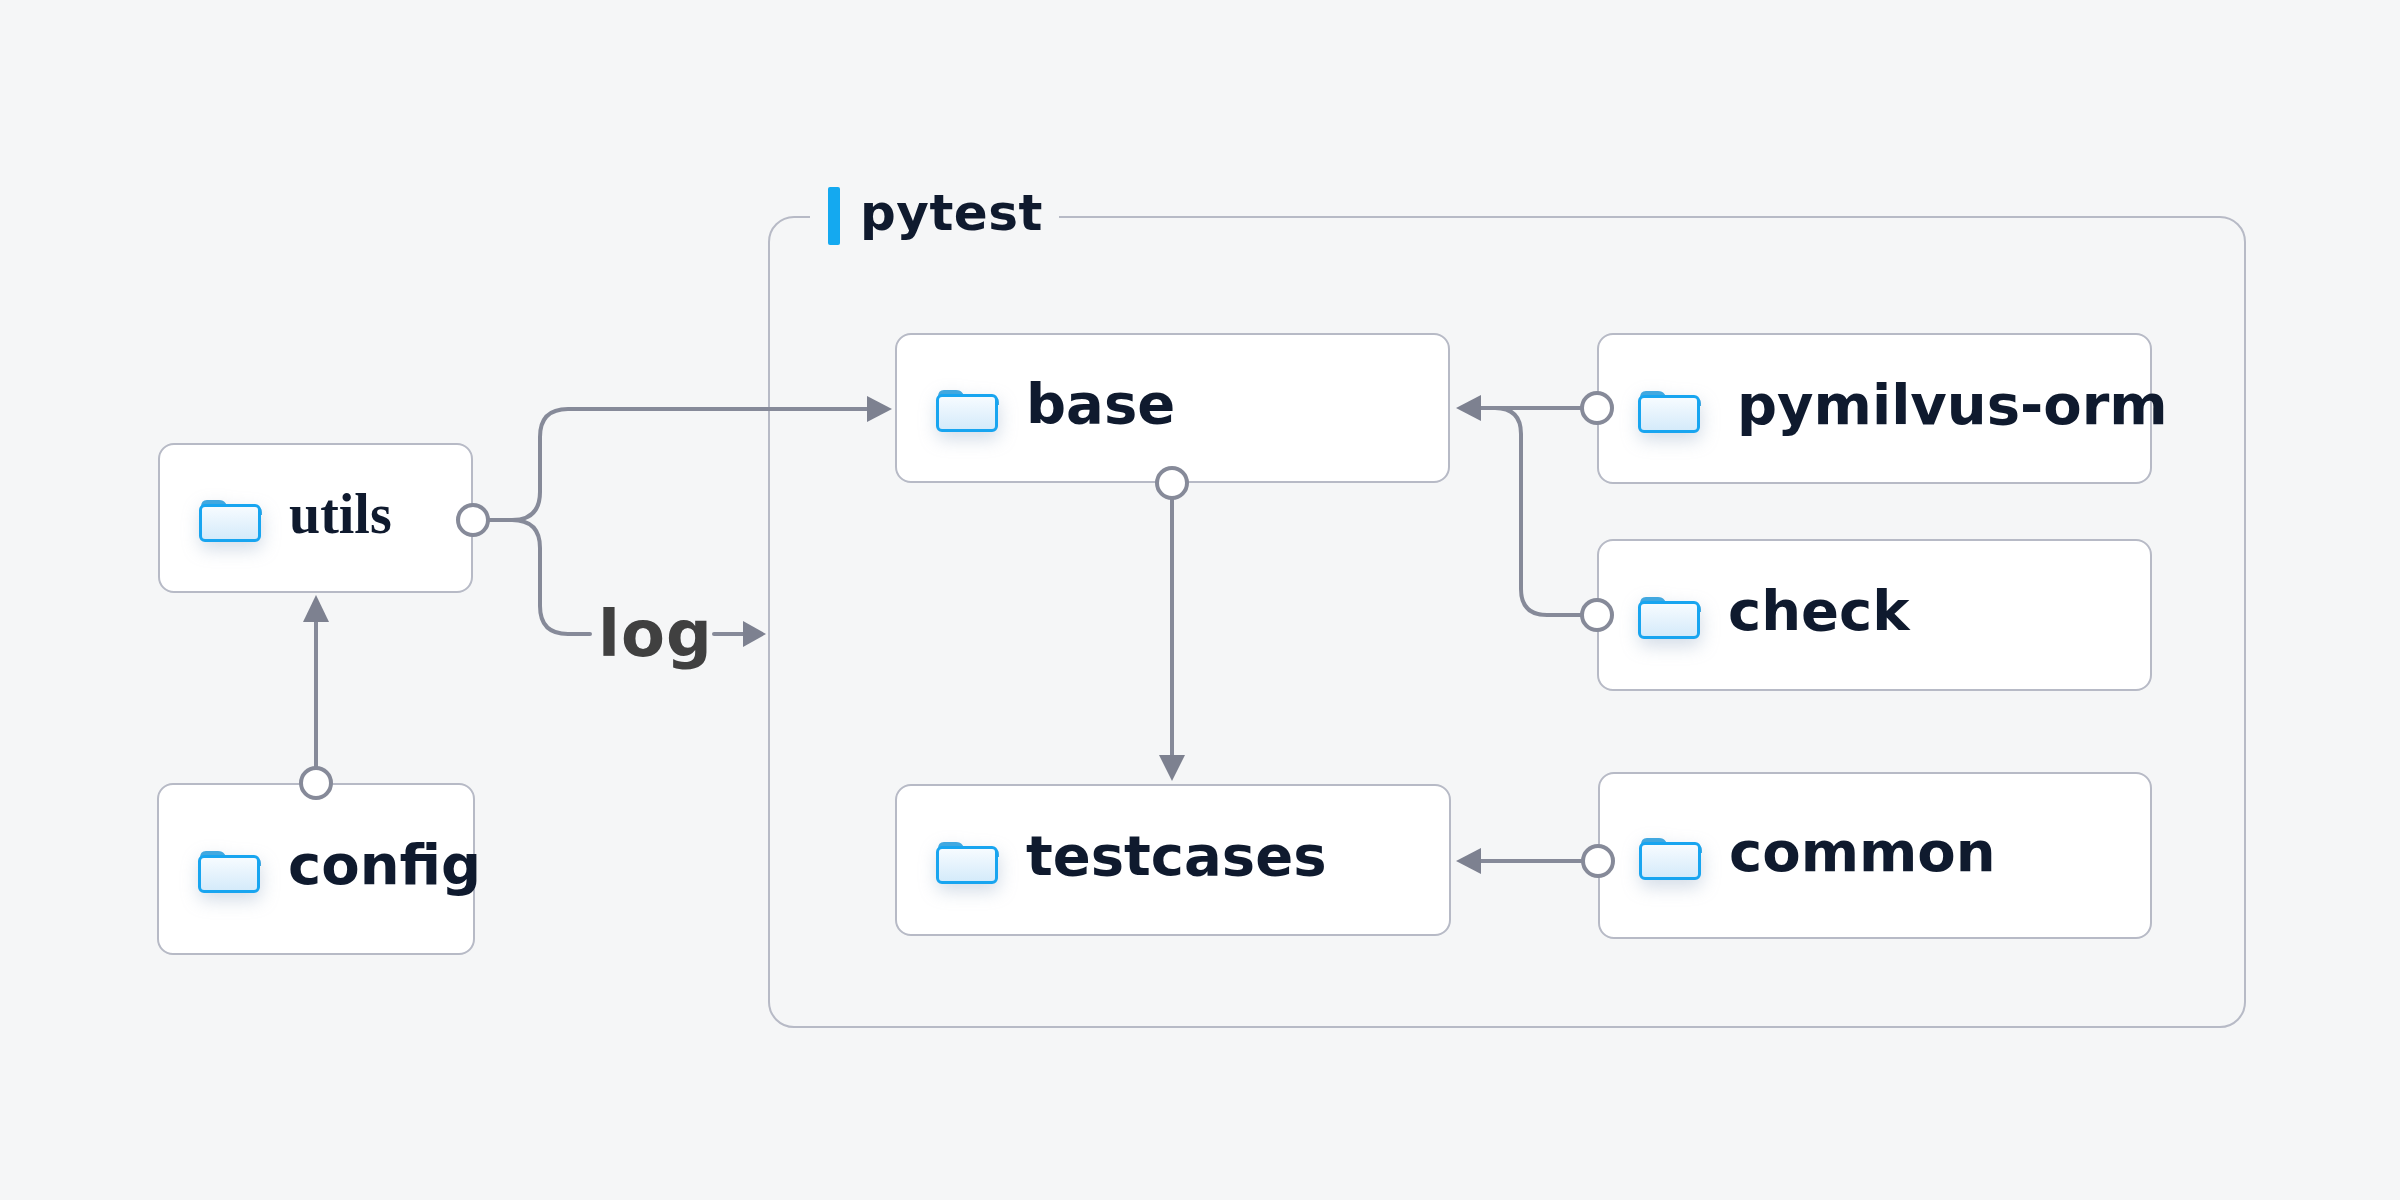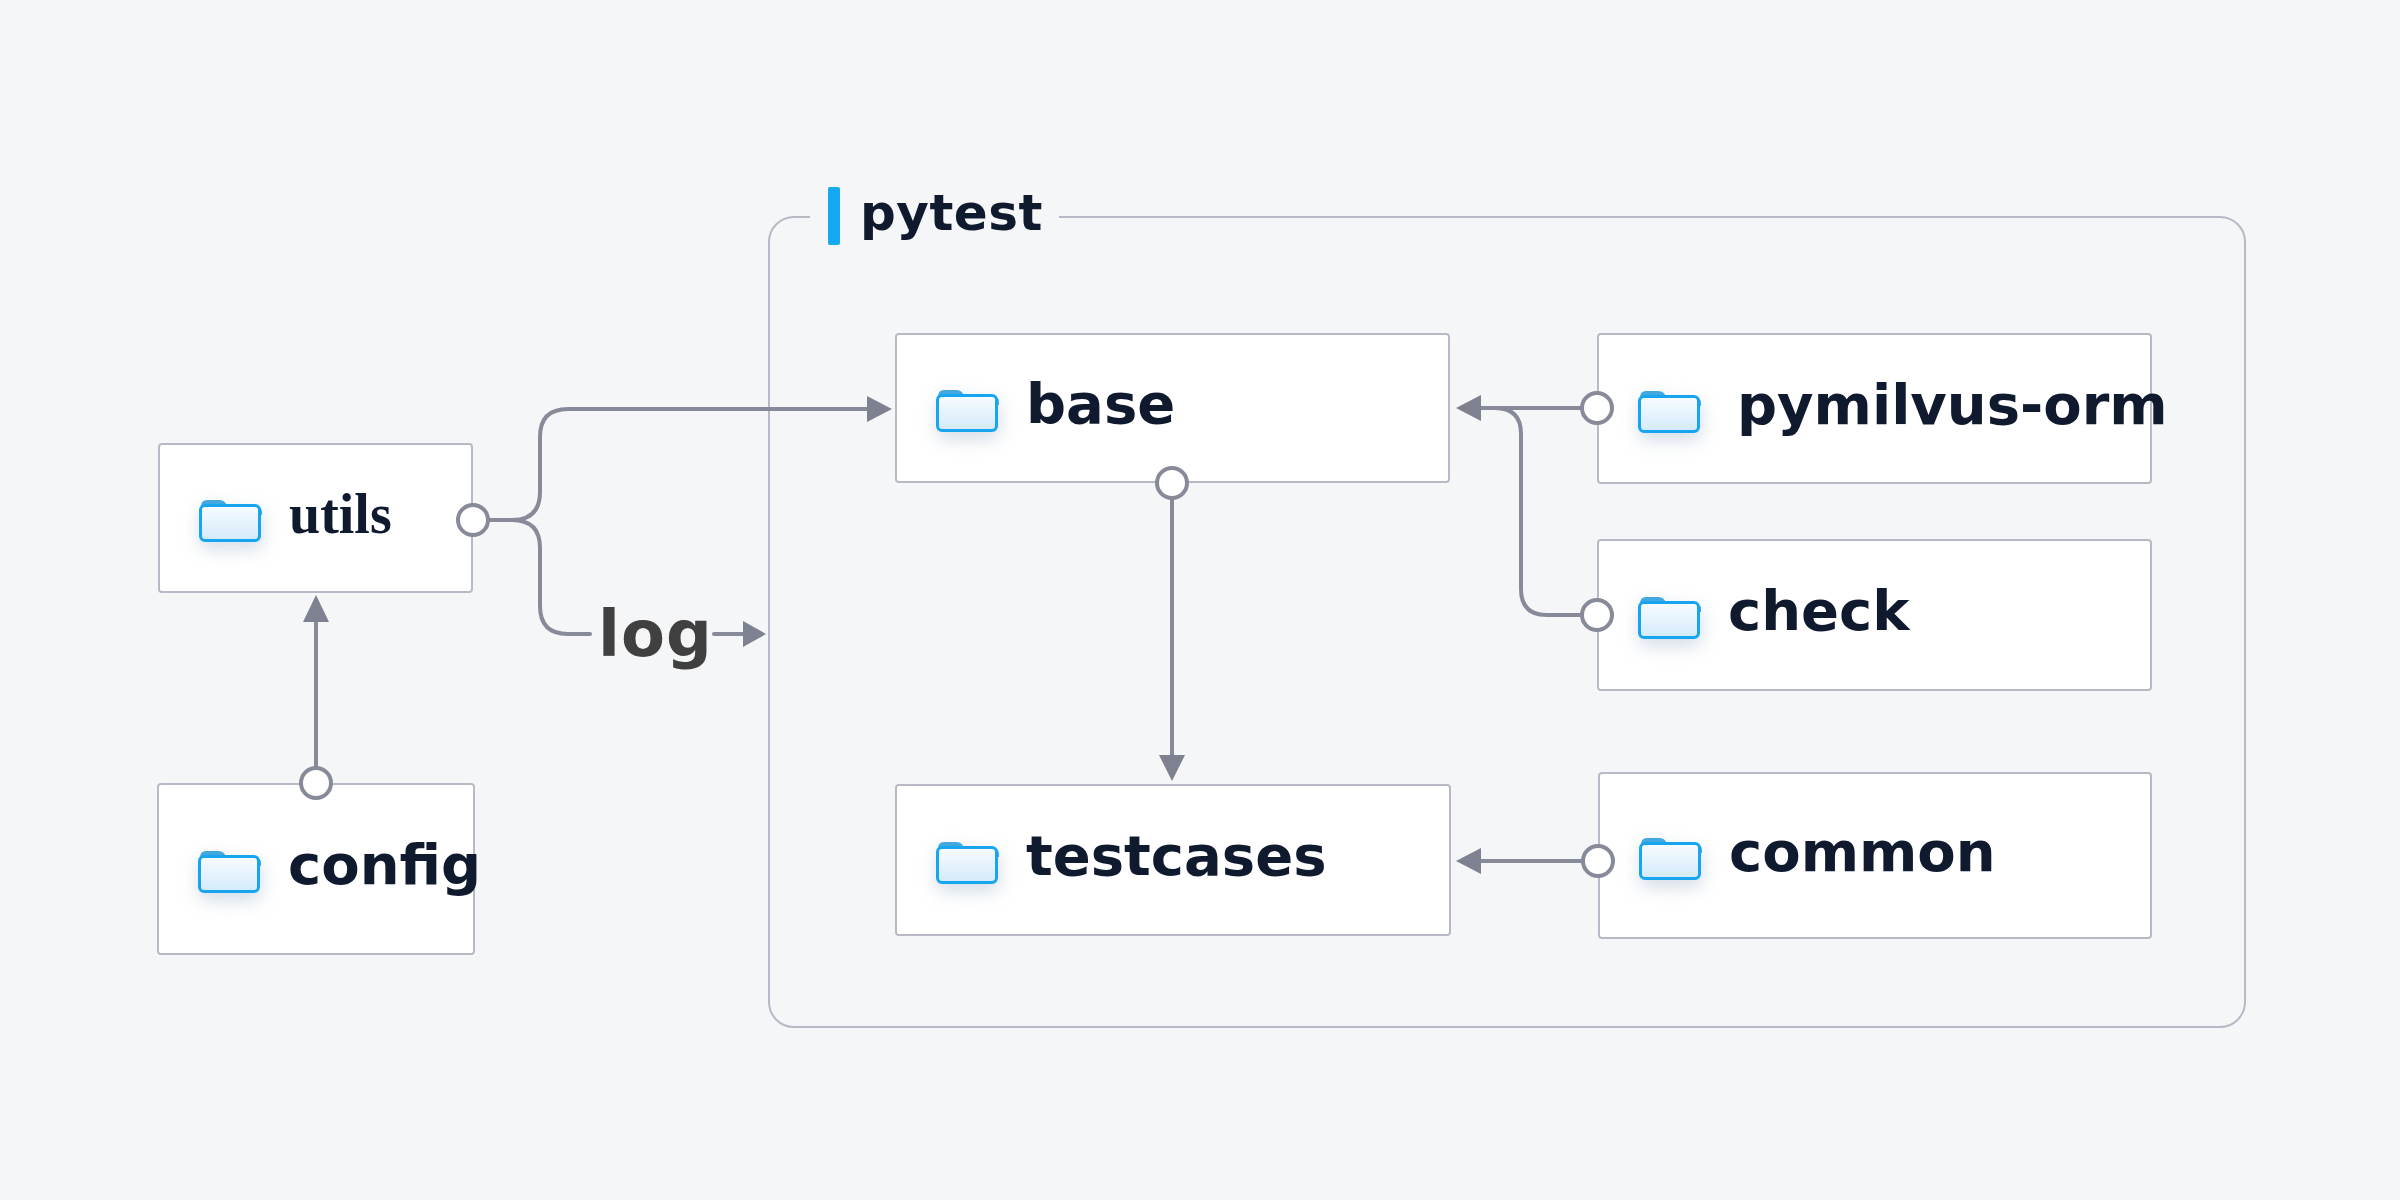--- a/index.html
+++ b/index.html
@@ -22,21 +22,21 @@
     background:#f5f6f7;padding:0 16px 0 18px;
   }
   .accent-bar{width:12px;height:58px;background:#14a9f0;border-radius:2px;flex:0 0 auto;}
   .group-title{
     font-size:50px;font-weight:700;color:#0f1a2e;letter-spacing:0.5px;line-height:1;
     padding-bottom:6px;
   }
   
   .node{
     position:absolute;background:#ffffff;
-    border:2px solid #b7bac6;border-radius:4px;
+    border:2px solid #b7bac6;border-radius:16px;
     box-sizing:border-box;
     display:flex;align-items:center;gap:27px;
     padding-left:38px;
   }
   .node .label{
     font-size:56px;font-weight:700;color:#0f1a2e;letter-spacing:0;line-height:1;
     padding-bottom:8px;white-space:nowrap;
   }
   .folder{width:64px;height:50px;flex:0 0 auto;filter:drop-shadow(1px 7px 9px rgba(110,140,175,.30));}
   .folder svg{display:block;width:64px;height:50px;}

